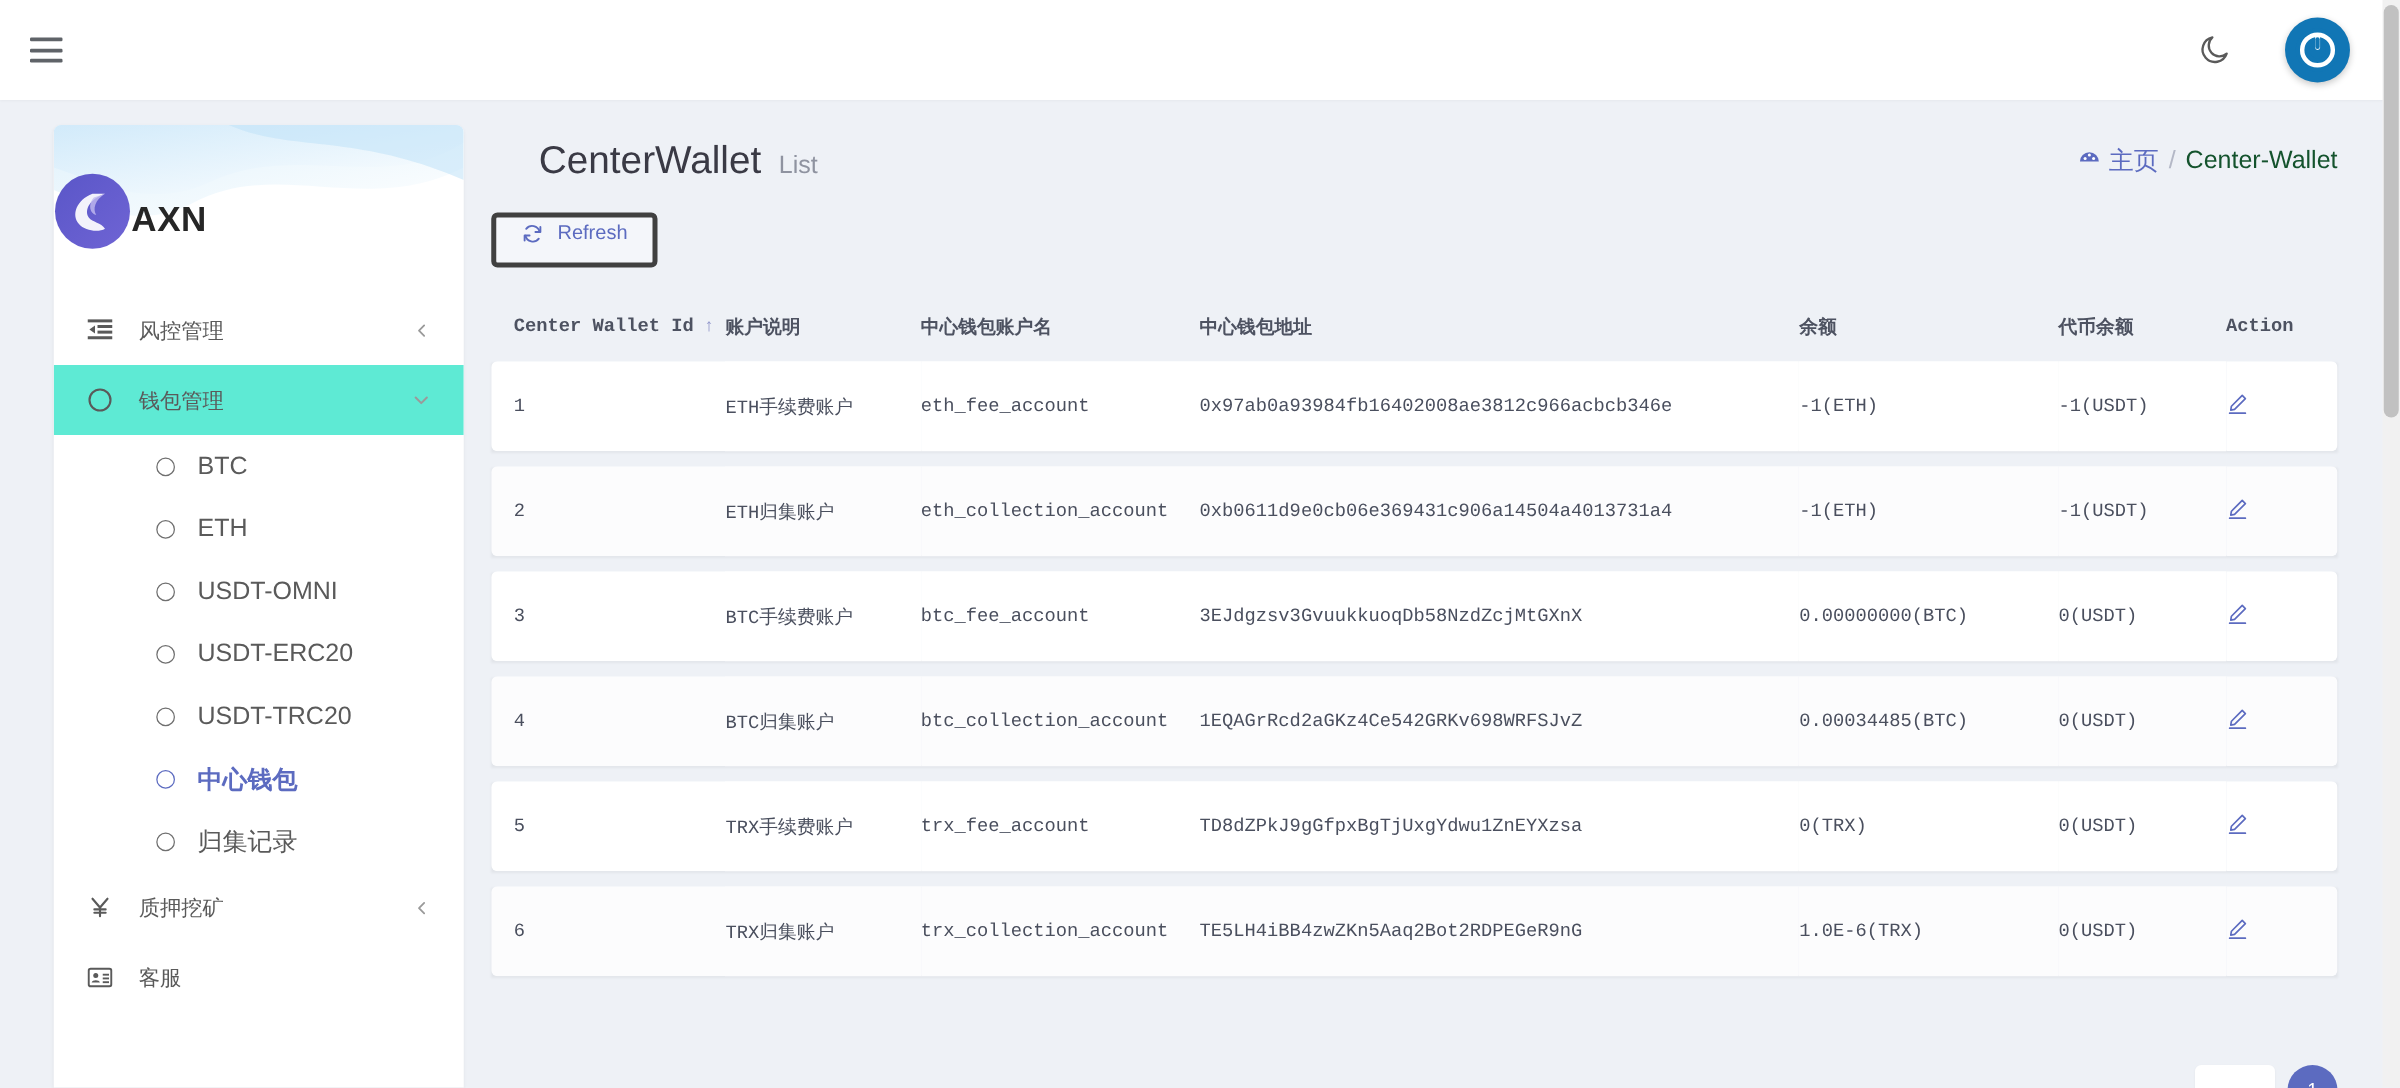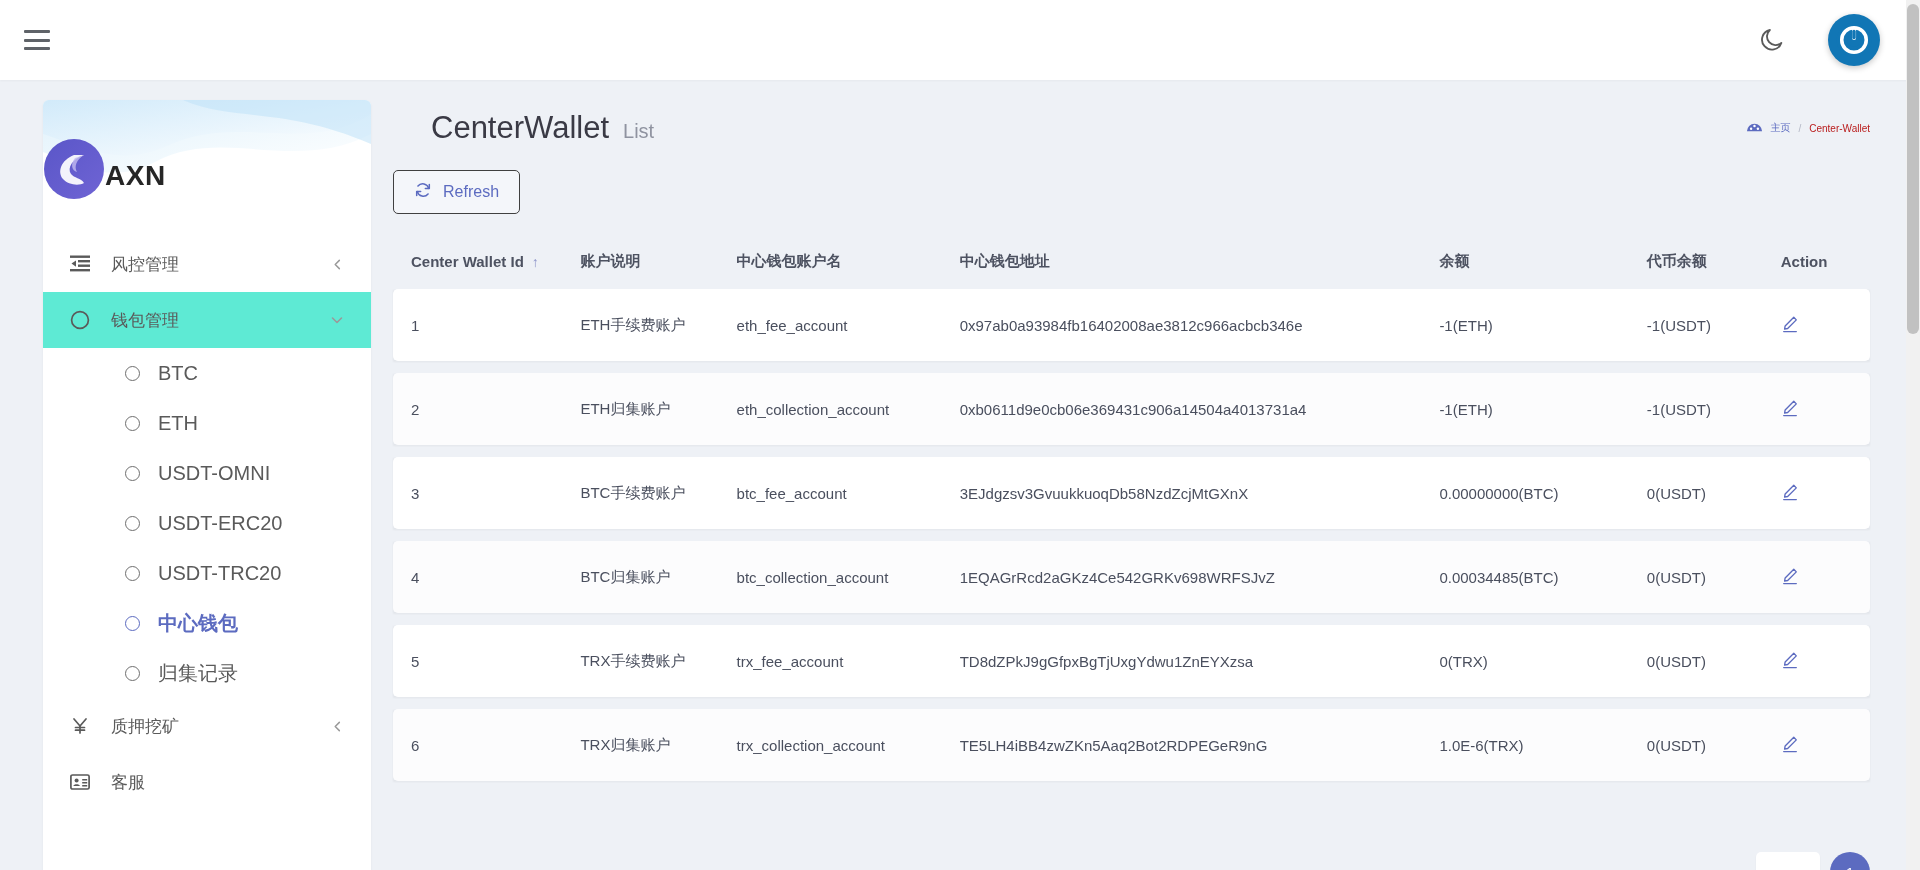--- a/index.html
+++ b/index.html
@@ -156,47 +156,47 @@
   .page-sub {
     margin-left: 14px;
     font-size: 20px;
     color: #8f93a0;
   }
   .breadcrumb {
     margin-left: auto;
     display: flex;
     align-items: center;
     gap: 8px;
-    font-size: 10px;
+    font-size: 20px;
     color: #5c6bc0;
     align-self: center;
   }
   .breadcrumb .bc-home { display: flex; align-items: center; gap: 7px; cursor: pointer; }
   .breadcrumb .bc-sep { color: #b4b8c6; }
-  .breadcrumb .bc-current { color: #b91c1c; cursor: pointer; }
+  .breadcrumb .bc-current { color: #14532d; cursor: pointer; }
 
   .refresh-btn {
     margin-top: 24px;
     height: 44px;
-    padding: 16px 20px;
+    padding: 4px 20px;
     display: inline-flex;
-    align-items: center;
+    align-items: flex-start;
     gap: 11px;
-    border: 1px solid #404040;
+    border: 4px solid #404040;
     border-radius: 5px;
     background: #f4f6fa;
     color: #5c6bc0;
     font-size: 16px;
     font-family: "Liberation Sans", sans-serif;
     cursor: pointer;
   }
 
   
   .table-wrap { margin-top: 26px; }
-  .tbl { width: 100%; border-collapse: separate; border-spacing: 0 12px; table-layout: fixed; }
+  .tbl { width: 100%; border-collapse: separate; border-spacing: 0 12px; table-layout: fixed; font-family: Liberation Mono, monospace; }
   .tbl thead th {
     text-align: left;
     font-size: 15px;
     font-weight: bold;
     color: #4d5261;
     padding: 0 0 6px 0;
     background: transparent;
   }
   .tbl thead th .sort-arrow { color: #8d93c9; margin-left: 8px; font-size: 14px; }
   .tbl tbody tr {

